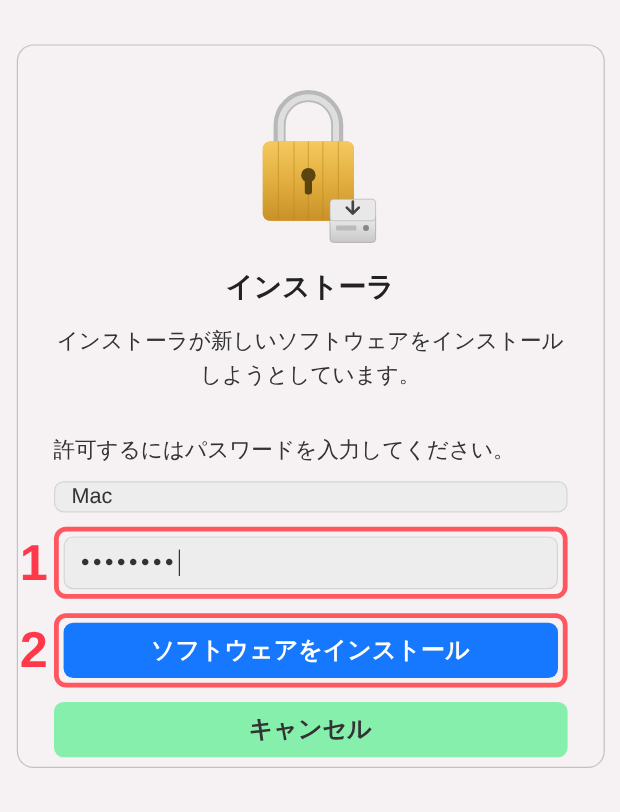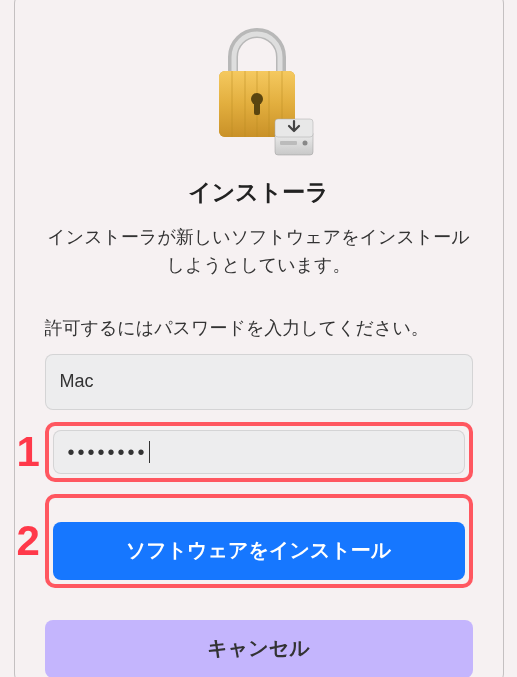--- a/index.html
+++ b/index.html
@@ -63,21 +63,21 @@
       margin-bottom: 14px;
     }
 
     .field-wrap {
       position: relative;
       margin-bottom: 12px;
     }
 
     .text-input {
       width: 100%;
-      height: 56px;
+      height: 26px;
       background: #ededee;
       border: 1px solid rgba(0,0,0,0.1);
       border-radius: 8px;
       padding: 0 14px;
       font-size: 18px;
       color: #333;
       outline: none;
       font-family: inherit;
     }
 
@@ -126,37 +126,36 @@
       top: 50%;
       transform: translateY(-50%);
       color: #ff394a;
       font-size: 42px;
       font-weight: 600;
       line-height: 1;
     }
 
     .btn {
       width: 100%;
-      height: 58px;
+      height: 46px;
       border: none;
       border-radius: 8px;
       font-size: 20px;
       font-weight: 600;
       cursor: pointer;
       font-family: Liberation Serif, serif;
-      margin-top: 20px;
     }
 
     .btn-primary {
       background: #1677ff;
       color: #fff;
     }
 
     .btn-secondary {
-      background: #c4b5fd;
+      background: #86efac;
       color: #333;
     }
 
     .button-row {
       margin-bottom: 12px;
     }
 
     .button-row-plain {
       margin-top: 0;
     }

